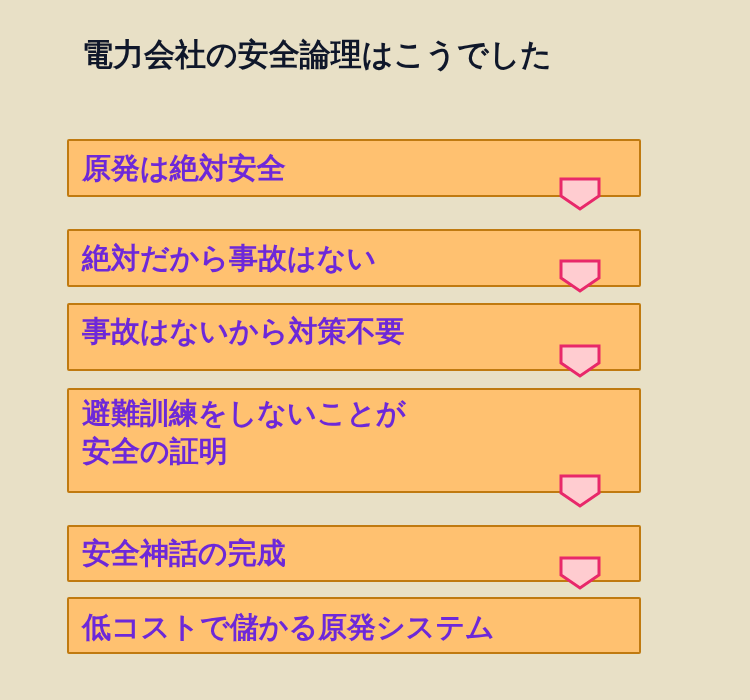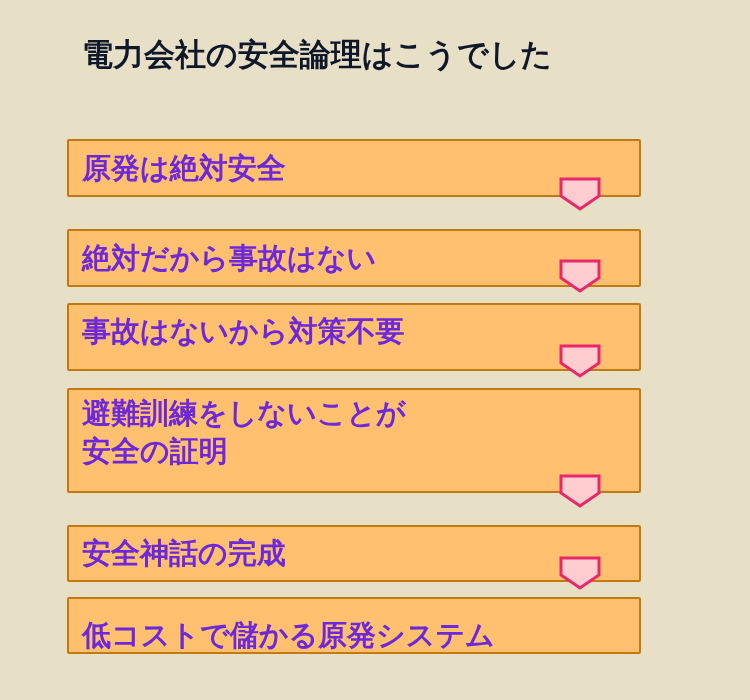--- a/index.html
+++ b/index.html
@@ -63,21 +63,21 @@
 <div class="box" style="top:388px;height:105px;">
   <div class="box-text" style="top:4px;line-height:38px;">避難訓練をしないことが
 安全の証明</div>
 </div>
 
 <div class="box" style="top:514px;height:57px;margin-top:11px;">
   <div class="box-text" style="top:6px;">安全神話の完成</div>
 </div>
 
 <div class="box" style="top:597px;height:57px;">
-  <div class="box-text" style="top:16px;text-align:center;">低コストで儲かる原発システム</div>
+  <div class="box-text" style="top:8px;text-align:center;">低コストで儲かる原発システム</div>
 </div>
 
 <svg class="arrow" style="top:177px;" viewBox="0 0 42 34">
   <polygon points="2,2 40,2 40,19 21,32 2,19" fill="#ffccd0" stroke="#e8286a" stroke-width="3" stroke-linejoin="miter"></polygon>
 </svg>
 <svg class="arrow" style="top:259px;" viewBox="0 0 42 34">
   <polygon points="2,2 40,2 40,19 21,32 2,19" fill="#ffccd0" stroke="#e8286a" stroke-width="3"></polygon>
 </svg>
 <svg class="arrow" style="top:344px;" viewBox="0 0 42 34">
   <polygon points="2,2 40,2 40,19 21,32 2,19" fill="#ffccd0" stroke="#e8286a" stroke-width="3"></polygon>

